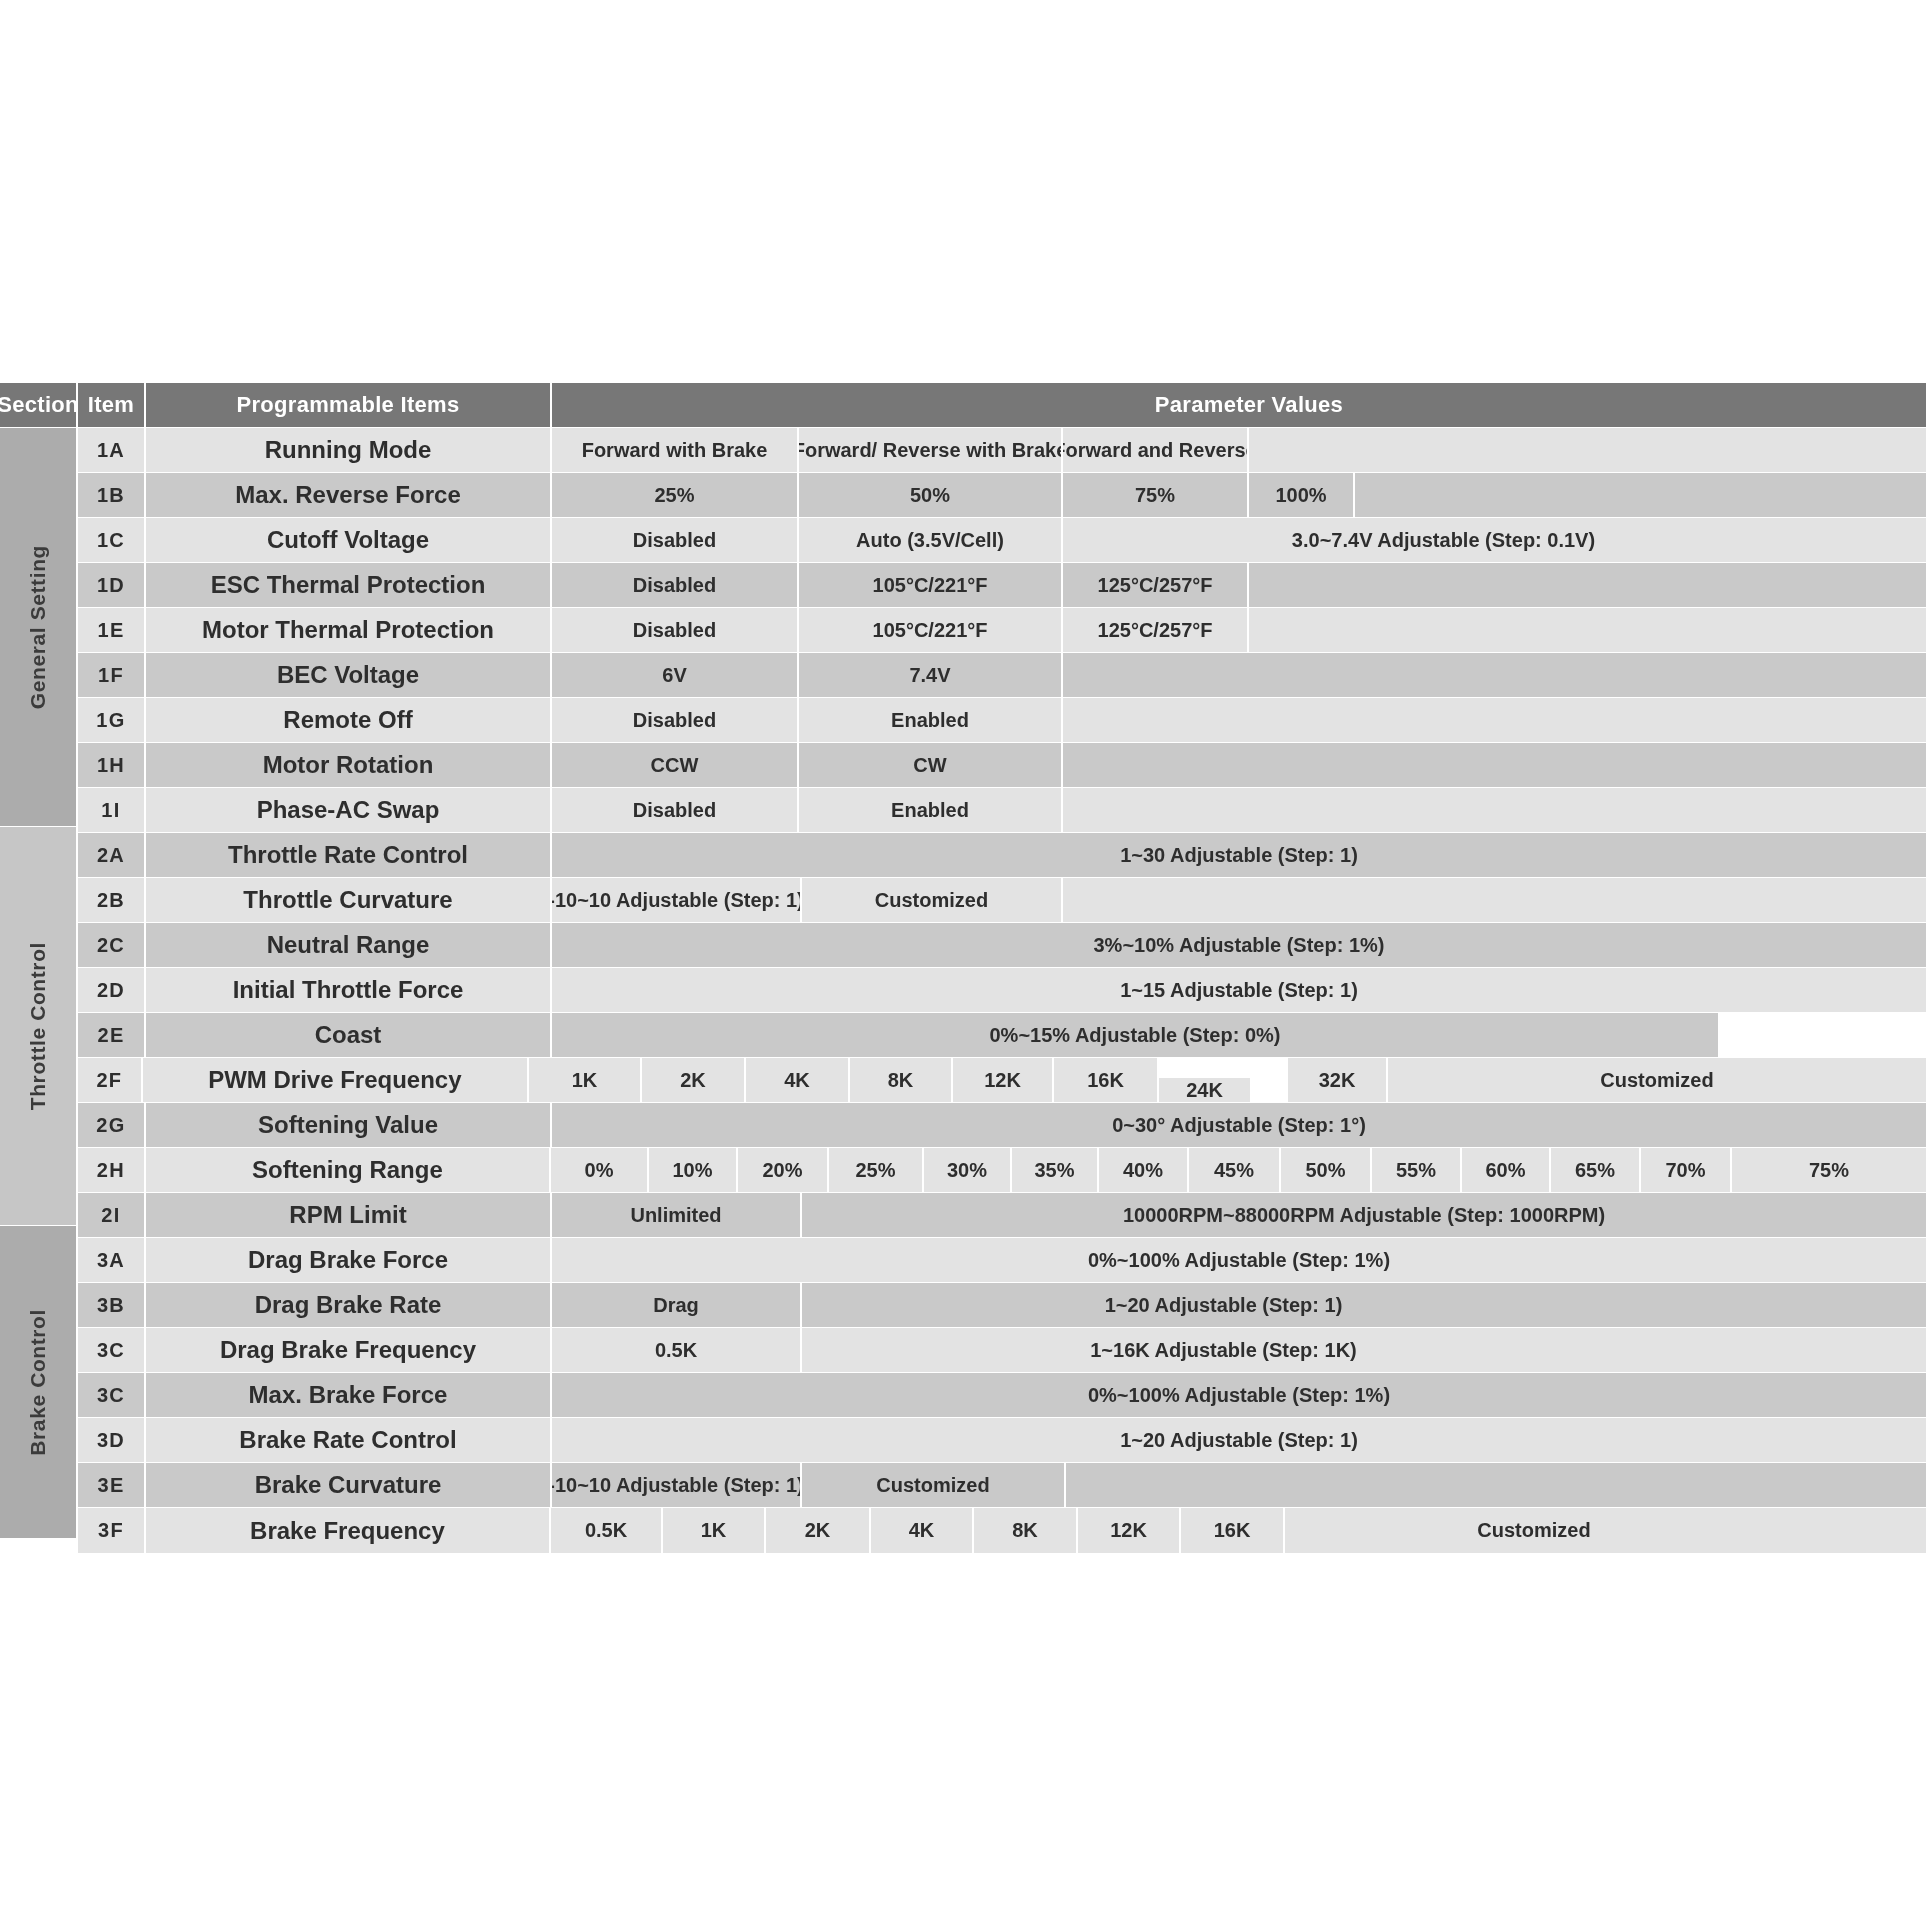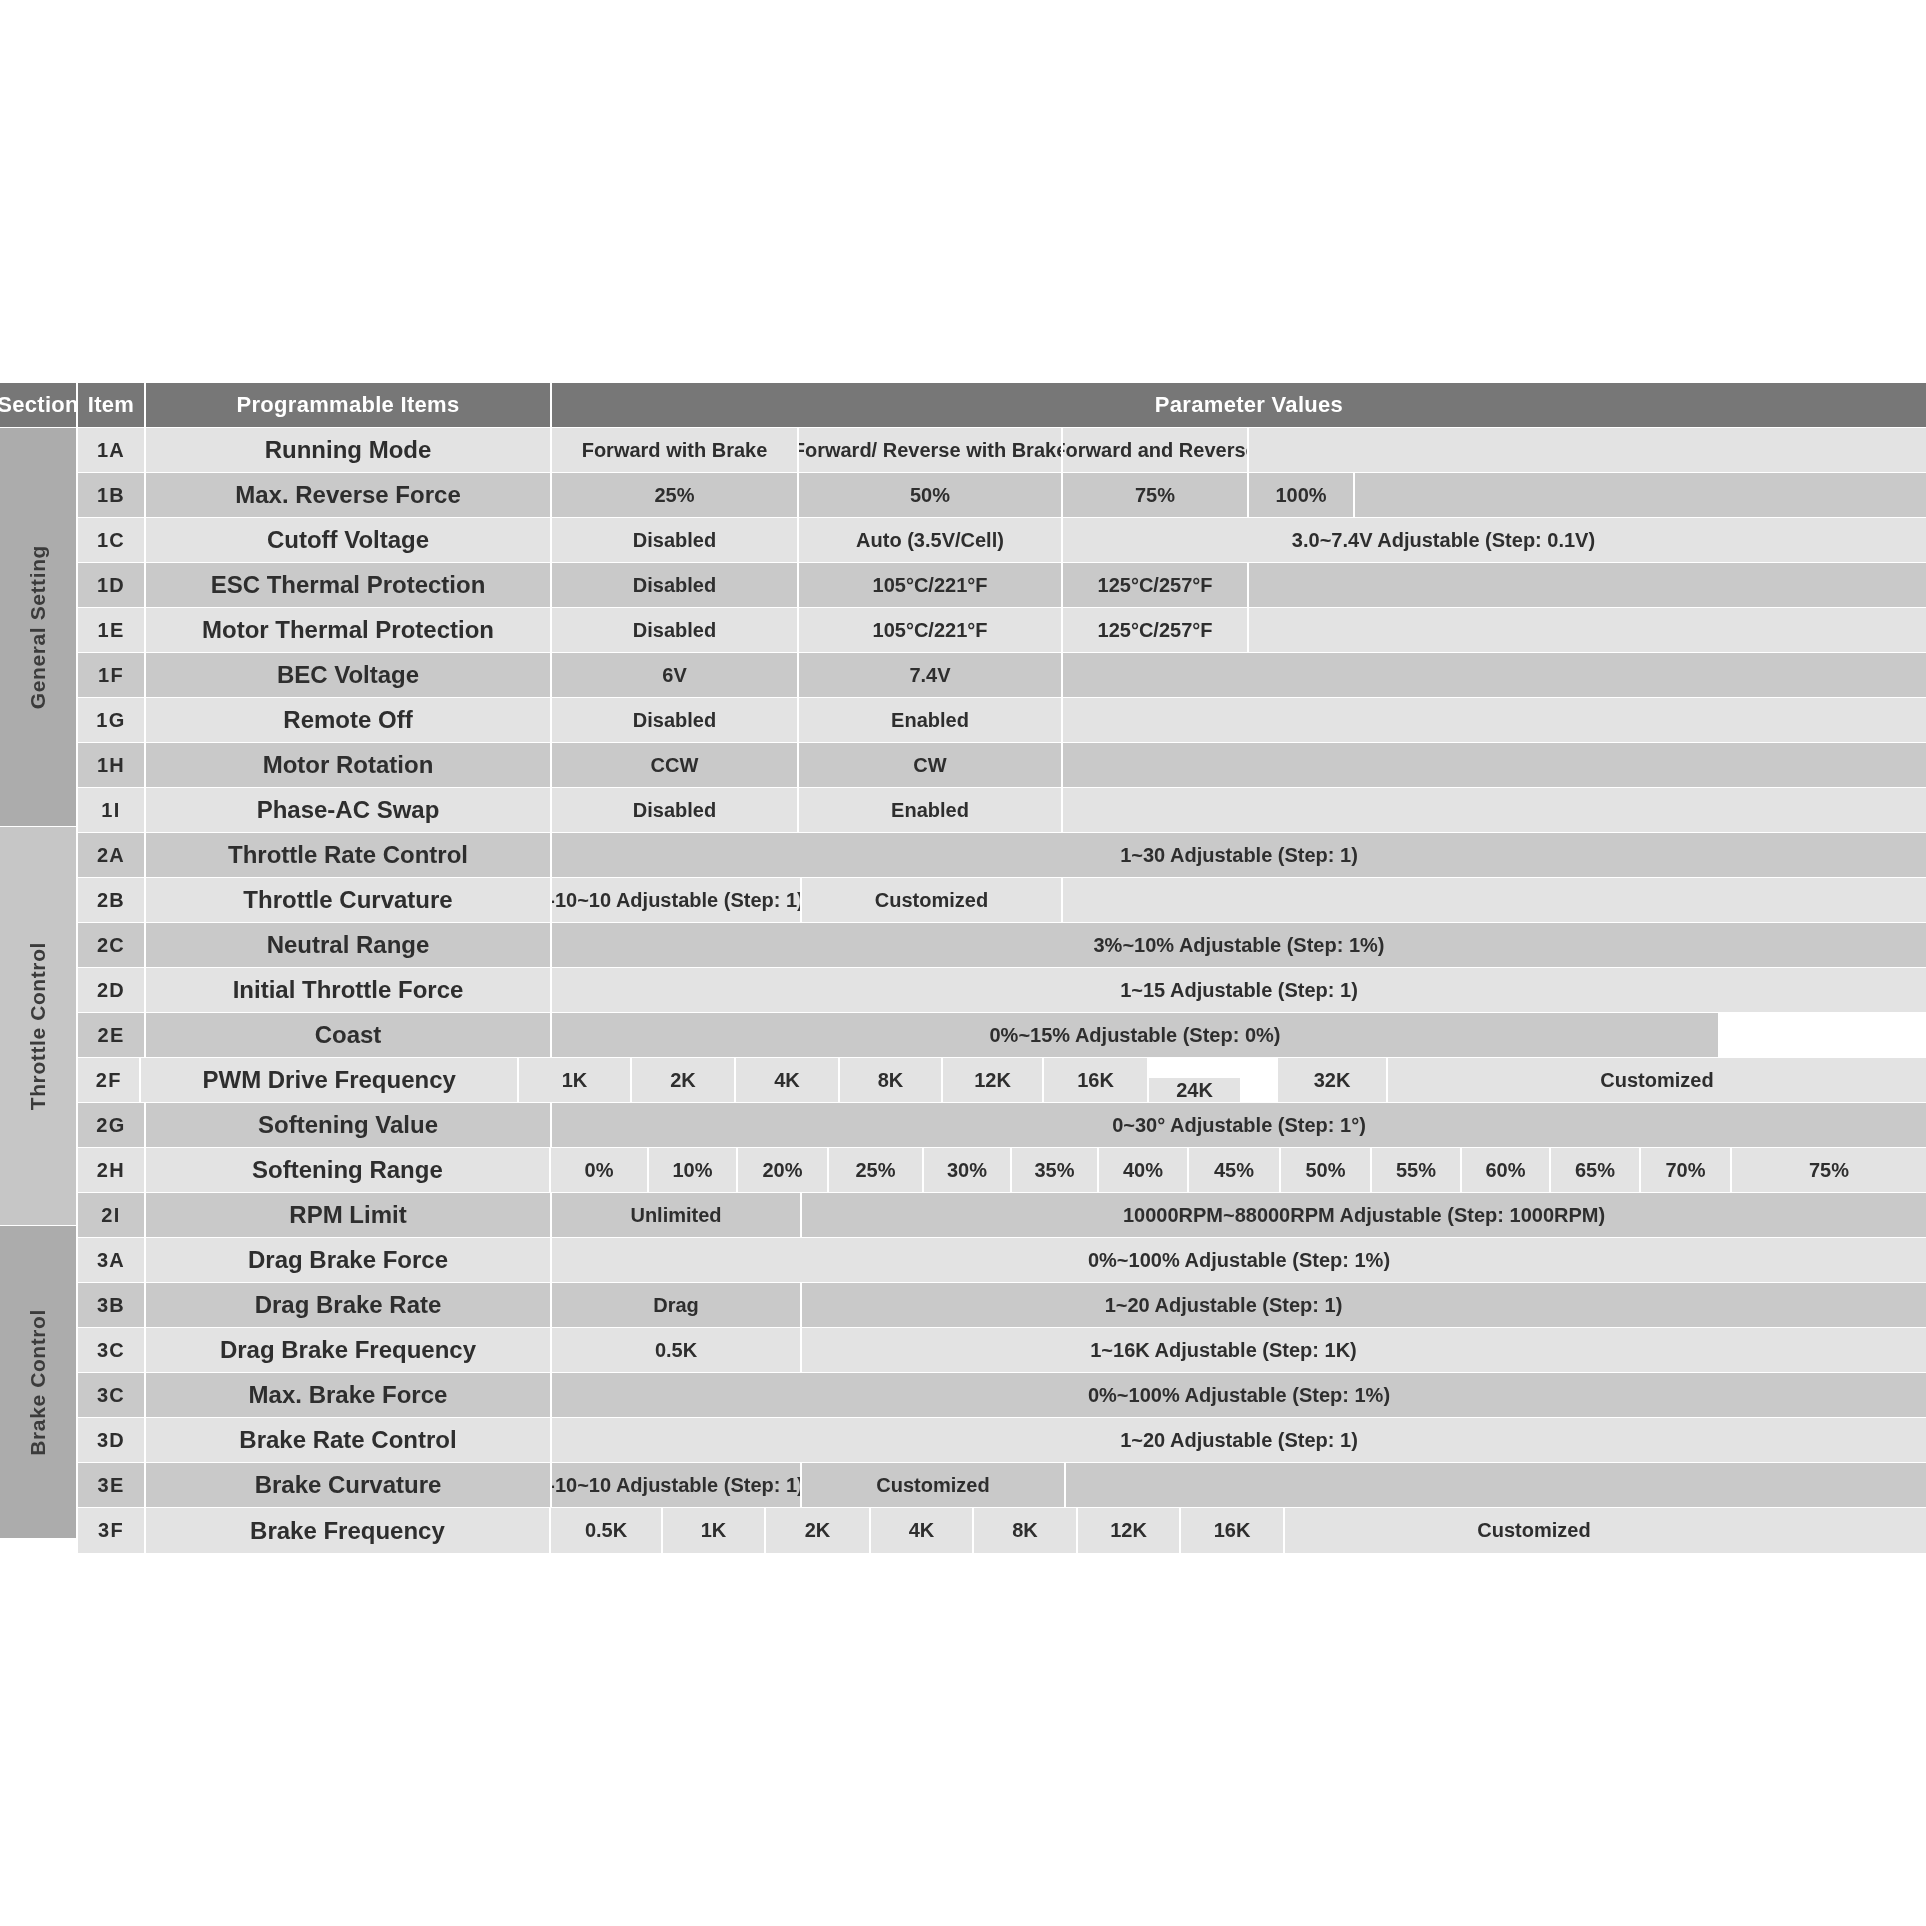--- a/index.html
+++ b/index.html
@@ -186,21 +186,21 @@
           <div class="cell itemc">2F</div>
           <div class="cell labelc">PWM Drive Frequency</div>
           <div class="vals">
             <div class="cell vcell" style="width: 113px;">1K</div>
             <div class="cell vcell" style="width: 104px;">2K</div>
             <div class="cell vcell" style="width: 104px;">4K</div>
             <div class="cell vcell" style="width: 103px;">8K</div>
             <div class="cell vcell" style="width: 101px;">12K</div>
             <div class="cell vcell" style="width: 105px;">16K</div>
             <div class="cell vcell" style="width: 93px; margin-top: 20px;">24K</div>
-            <div class="cell vcell" style="width: 110px; margin-left: 36px;">32K</div>
+            <div class="cell vcell" style="width: 100px; margin-left: 36px;">32K</div>
             <div class="cell vcell last" style="width: 538px;">Customized</div>
           </div>
         </div>
         <div class="row dark">
           <div class="cell itemc">2G</div>
           <div class="cell labelc">Softening Value</div>
           <div class="vals">
             <div class="cell vcell last" style="width: 1374px;">0~30° Adjustable (Step: 1°)</div>
           </div>
         </div>

